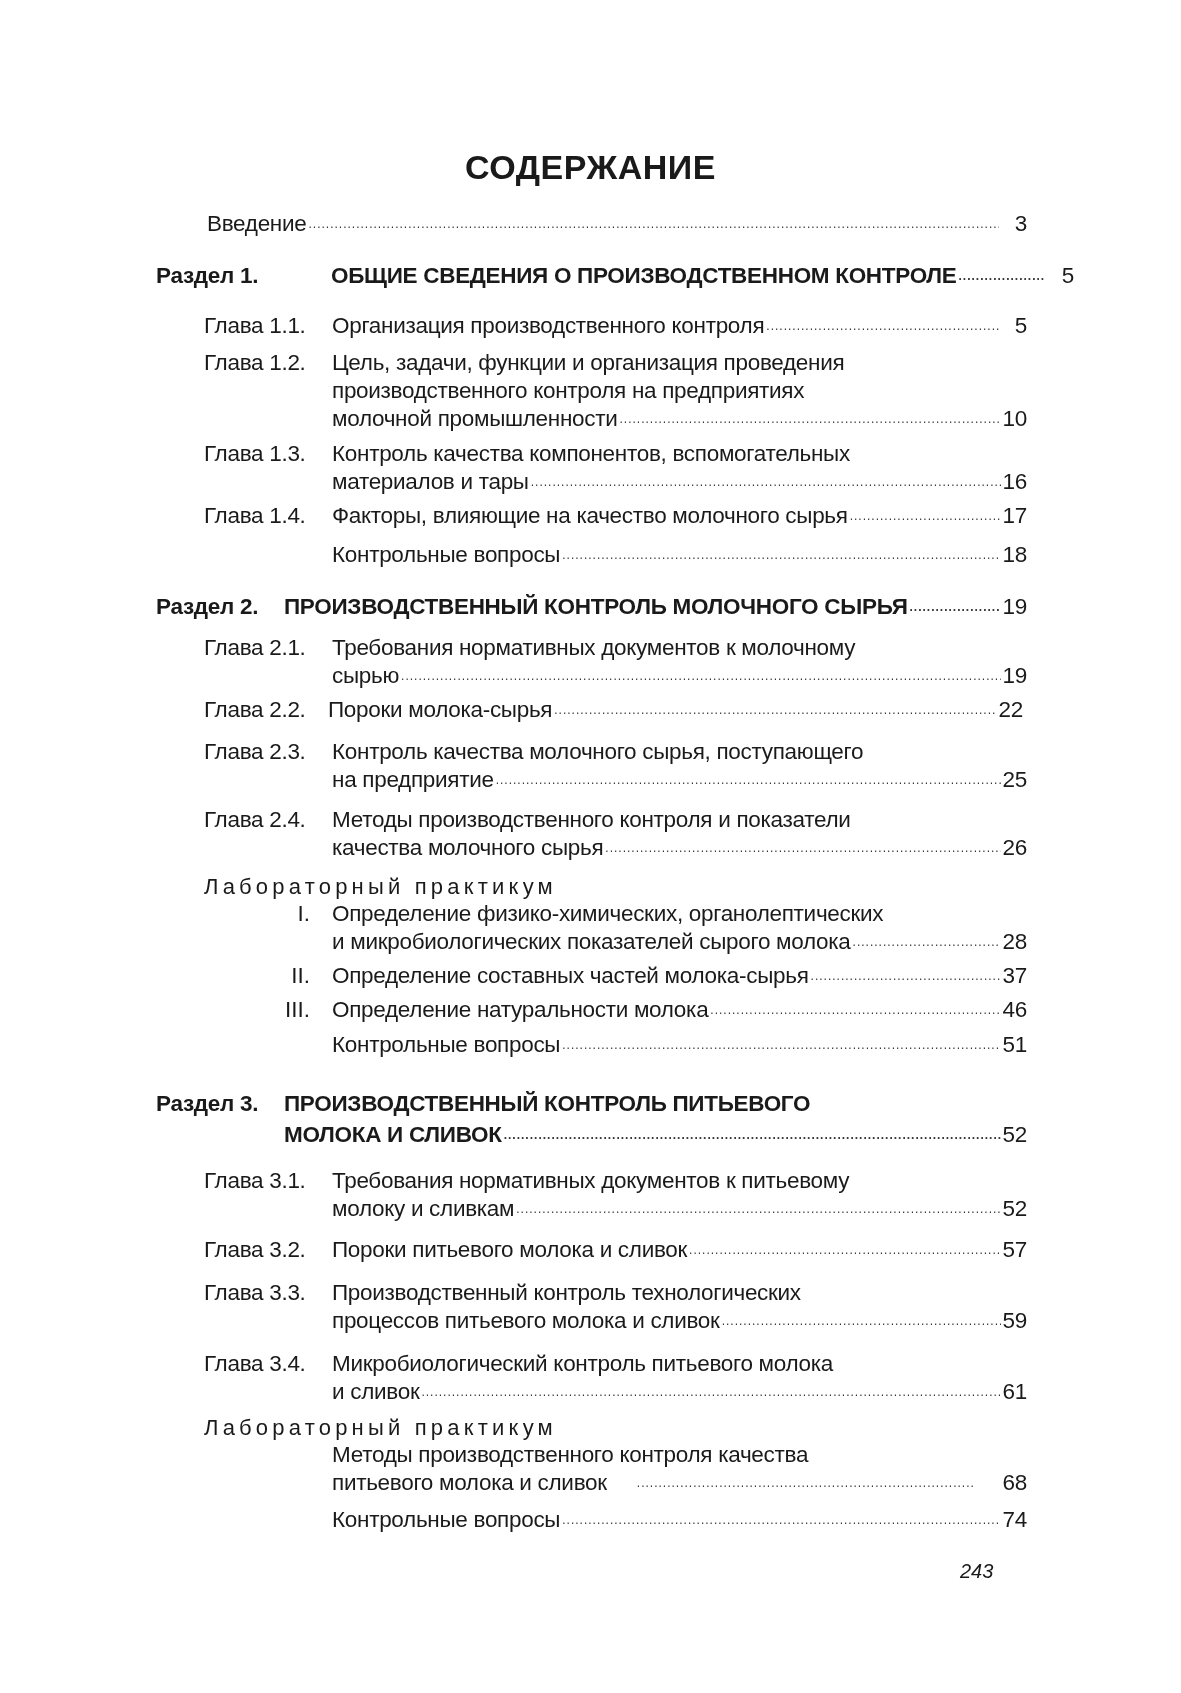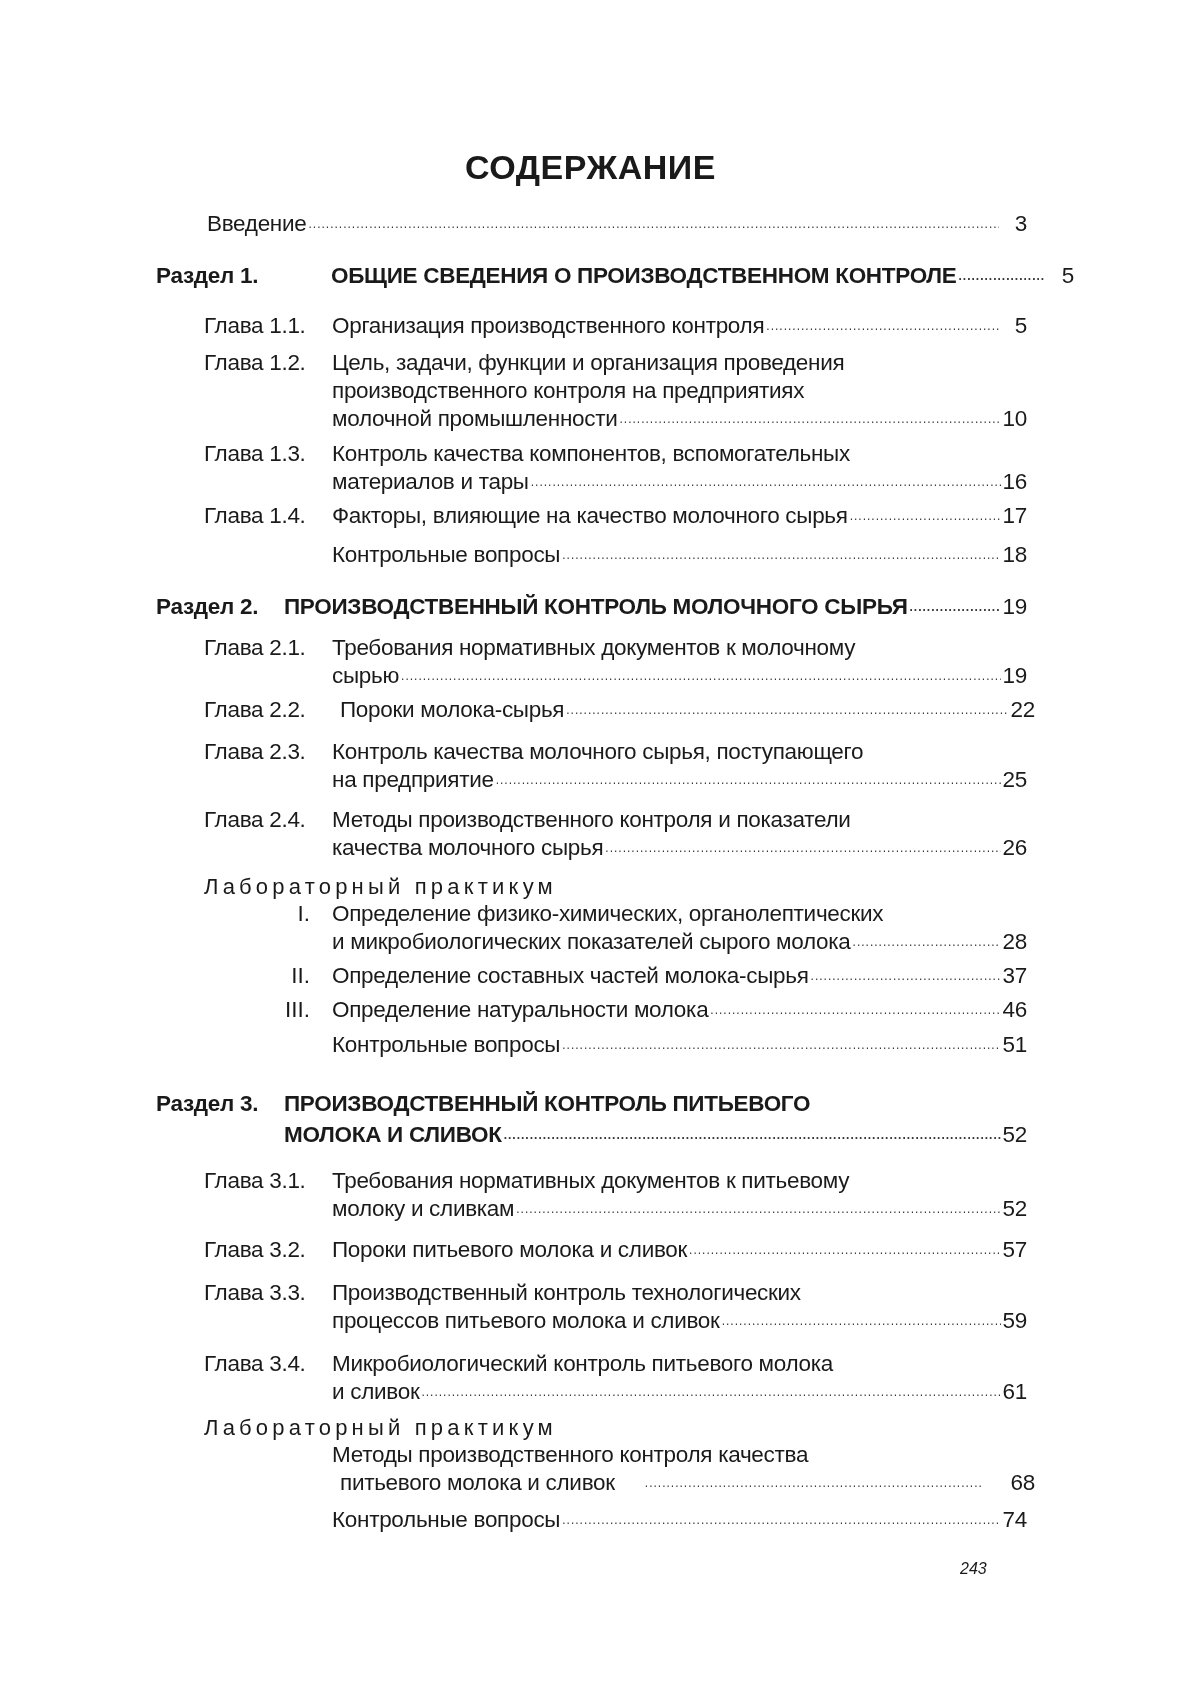--- a/index.html
+++ b/index.html
@@ -11,21 +11,21 @@
   .line { position: absolute; font-size: 22.5px; line-height: 28px; white-space: nowrap; letter-spacing: -0.3px; }
   .label { position: absolute; font-size: 22.5px; line-height: 28px; white-space: nowrap; letter-spacing: -0.3px; text-align: right; }
   .bold { font-weight: bold; }
   .row { position: absolute; display: flex; align-items: center; font-size: 22.5px; line-height: 28px; letter-spacing: -0.3px; }
   .row .txt { white-space: nowrap; }
   .row .dots { flex: 1; overflow: hidden; white-space: nowrap; margin: 0 2px; font-size: 12px; letter-spacing: 1px; color: #333; }
   .row .dots::before { content: "................................................................................................................................................................................................................................................................................"; }
   .row .pg { white-space: nowrap; text-align: right; }
   .lab { position: absolute; font-size: 22px; line-height: 28px; letter-spacing: 4.2px; white-space: nowrap; }
   .roman { position: absolute; font-size: 22.5px; line-height: 28px; text-align: right; width: 40px; white-space: nowrap; }
-  .folio { position: absolute; left: 960px; top: 1560px; font-size: 16px; font-style: italic; }
+  .folio { position: absolute; left: 960px; top: 1560px; font-size: 20px; font-style: italic; }
 </style>
 </head>
 <body>
 
 <div class="page">
 
   <div class="title">СОДЕРЖАНИЕ</div>
 
   <div class="row" style="left:207px; top:210px; width:820px;">
     <span class="txt">Введение</span>
@@ -86,21 +86,21 @@
 
   <div class="label" style="left:204px; top:634px;">Глава 2.1.</div>
   <div class="line" style="left:332px; top:634px;">Требования нормативных документов к молочному</div>
   <div class="row" style="left:332px; top:662px; width:695px;">
     <span class="txt">сырью</span>
     <span class="dots"></span>
     <span class="pg">19</span>
   </div>
 
   <div class="label" style="left:204px; top:696px;">Глава 2.2.</div>
-  <div class="row" style="left:340px; top:696px; width:695px;">
+  <div class="row" style="left:328px; top:696px; width:695px;">
     <span class="txt">Пороки молока-сырья</span>
     <span class="dots"></span>
     <span class="pg">22</span>
   </div>
 
   <div class="label" style="left:204px; top:738px;">Глава 2.3.</div>
   <div class="line" style="left:332px; top:738px;">Контроль качества молочного сырья, поступающего</div>
   <div class="row" style="left:332px; top:766px; width:695px;">
     <span class="txt">на предприятие</span>
     <span class="dots"></span>
@@ -180,21 +180,21 @@
   <div class="line" style="left:332px; top:1350px;">Микробиологический контроль питьевого молока</div>
   <div class="row" style="left:332px; top:1378px; width:695px;">
     <span class="txt">и сливок</span>
     <span class="dots"></span>
     <span class="pg">61</span>
   </div>
 
   <div class="lab" style="left:204px; top:1414px;">Лабораторный практикум</div>
 
   <div class="line" style="left:332px; top:1441px;">Методы производственного контроля качества</div>
-  <div class="row" style="left:340px; top:1469px; width:695px;gap:28px;">
+  <div class="row" style="left:332px; top:1469px; width:695px;gap:28px;">
     <span class="txt">питьевого молока и сливок</span>
     <span class="dots"></span>
     <span class="pg">68</span>
   </div>
 
   <div class="row" style="left:332px; top:1506px; width:695px;">
     <span class="txt">Контрольные вопросы</span>
     <span class="dots"></span>
     <span class="pg">74</span>
   </div>

